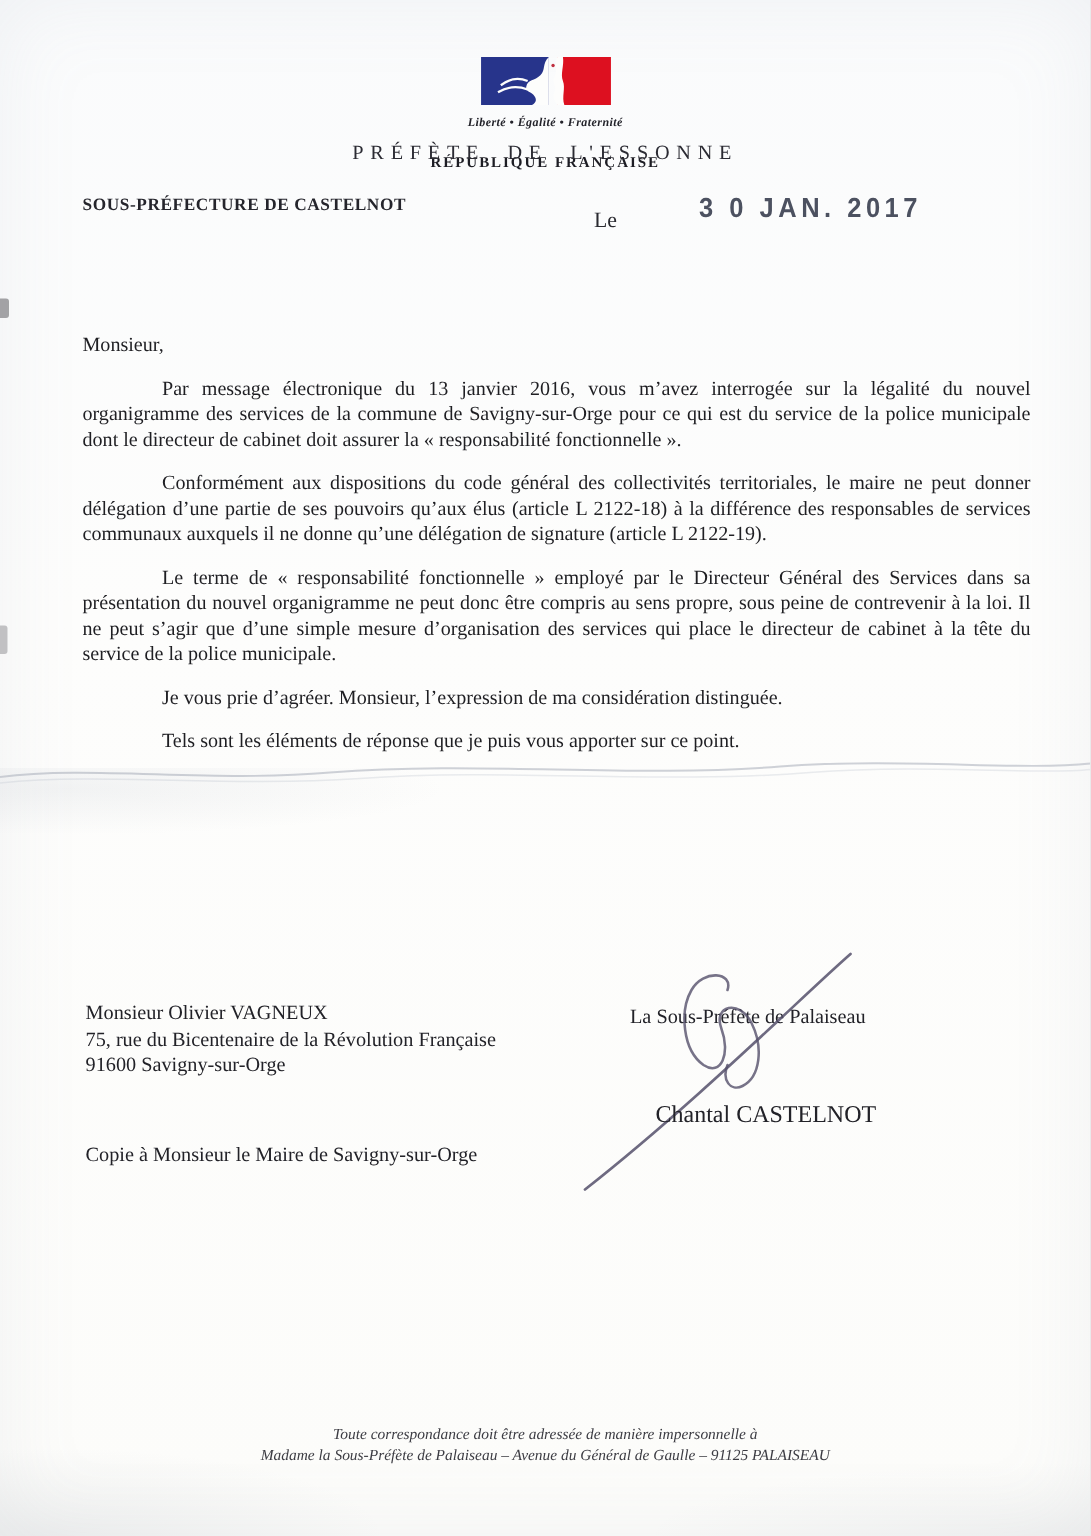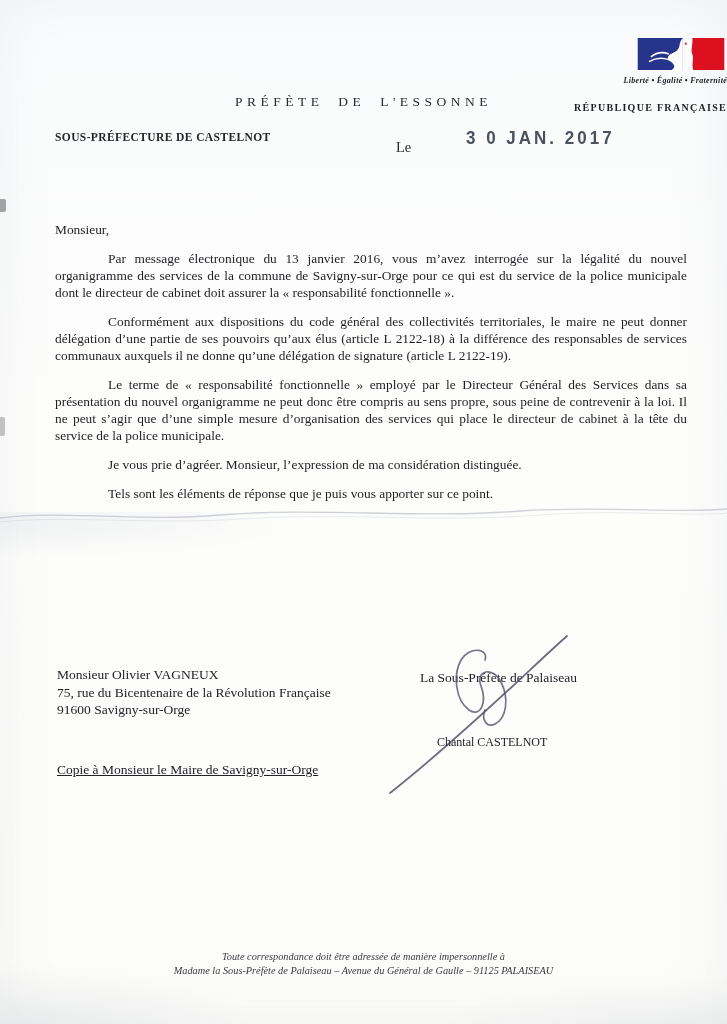--- a/index.html
+++ b/index.html
@@ -9,21 +9,21 @@
     width:727px; height:1024px;
     margin:0 auto;
     background:linear-gradient(180deg,#fafbfc 0%,#fdfdfc 40%,#fcfcfa 100%);
     box-shadow:inset 0 0 55px rgba(140,150,165,0.10);
     font-family:"Liberation Serif","DejaVu Serif",serif;
     color:#1f1f23;
     overflow:hidden;
   }
 
   
-  .letterhead { position:absolute; top:38px; left:0; right:0; text-align:right; }
+  .letterhead { position:absolute; top:38px; left:0; right:0; text-align:center; }
   .flag-logo { display:inline-block; }
   .motto { font-size:8px; font-style:italic; font-weight:bold; color:#23232a; margin-top:2px; letter-spacing:.3px; }
   .republic { font-size:10px; font-weight:bold; letter-spacing:1.3px; color:#1d1d24; margin-top:17px; }
   .prefete-title {
     position:absolute; top:94px; left:0; right:0; text-align:center;
     font-size:13.5px; letter-spacing:4.5px; word-spacing:7px; color:#2b2b33;
   }
 
   
   .office { position:absolute; left:55px; top:131px; font-weight:bold; font-size:11.5px; letter-spacing:.4px; color:#25252c; }
@@ -35,23 +35,23 @@
     transform:scaleY(1.08);
   }
 
   
   .letter-body { position:absolute; left:55px; top:221px; width:632px; font-size:13.4px; line-height:17px; text-align:justify; }
   .letter-body p { margin:0 0 12px 0; text-indent:53px; }
   .letter-body p.salutation { text-indent:0; }
 
   
   .recipient { position:absolute; left:57px; top:666px; font-size:13.5px; line-height:17.5px; color:#222228; }
-  .copy-line { position:absolute; left:57px; top:762px; font-size:13.5px; color:#222228;text-decoration:underline; }
+  .copy-line { position:absolute; left:57px; top:762px; font-size:13.5px; color:#222228; }
   .sig-role  { position:absolute; left:420px; top:670px; font-size:13.5px; color:#222228; }
-  .sig-name  { position:absolute; left:437px; top:735px; font-size:12px; color:#222228; }
+  .sig-name  { position:absolute; left:437px; top:735px; font-size:16px; color:#222228; }
   .sig-scribble { position:absolute; left:385px; top:626px; pointer-events:none; }
 
   
   .footer {
     position:absolute; left:0; right:0; top:950px; text-align:center;
     font-style:italic; font-size:10.3px; line-height:14px; color:#3b3b42;
   }
 
   
   .crease { position:absolute; left:0; top:498px; width:727px; height:34px; }

